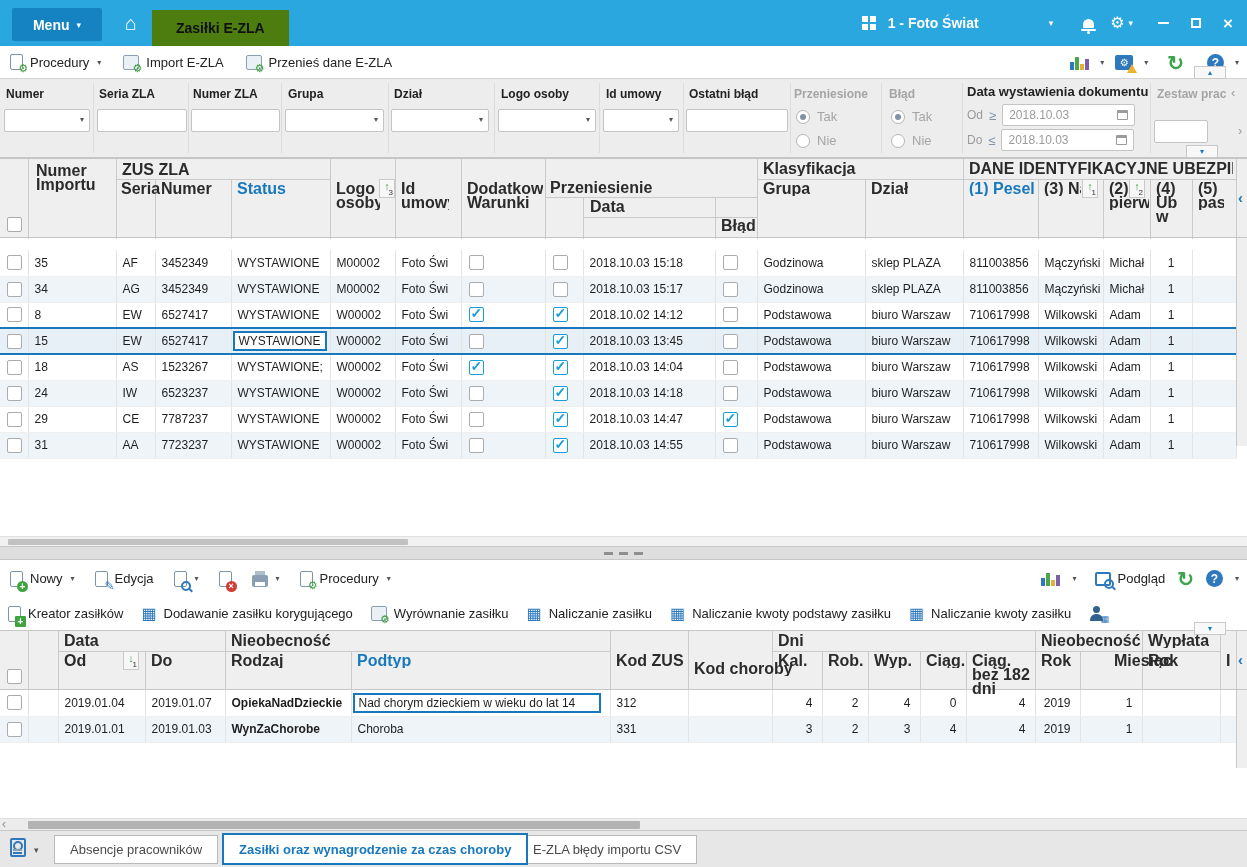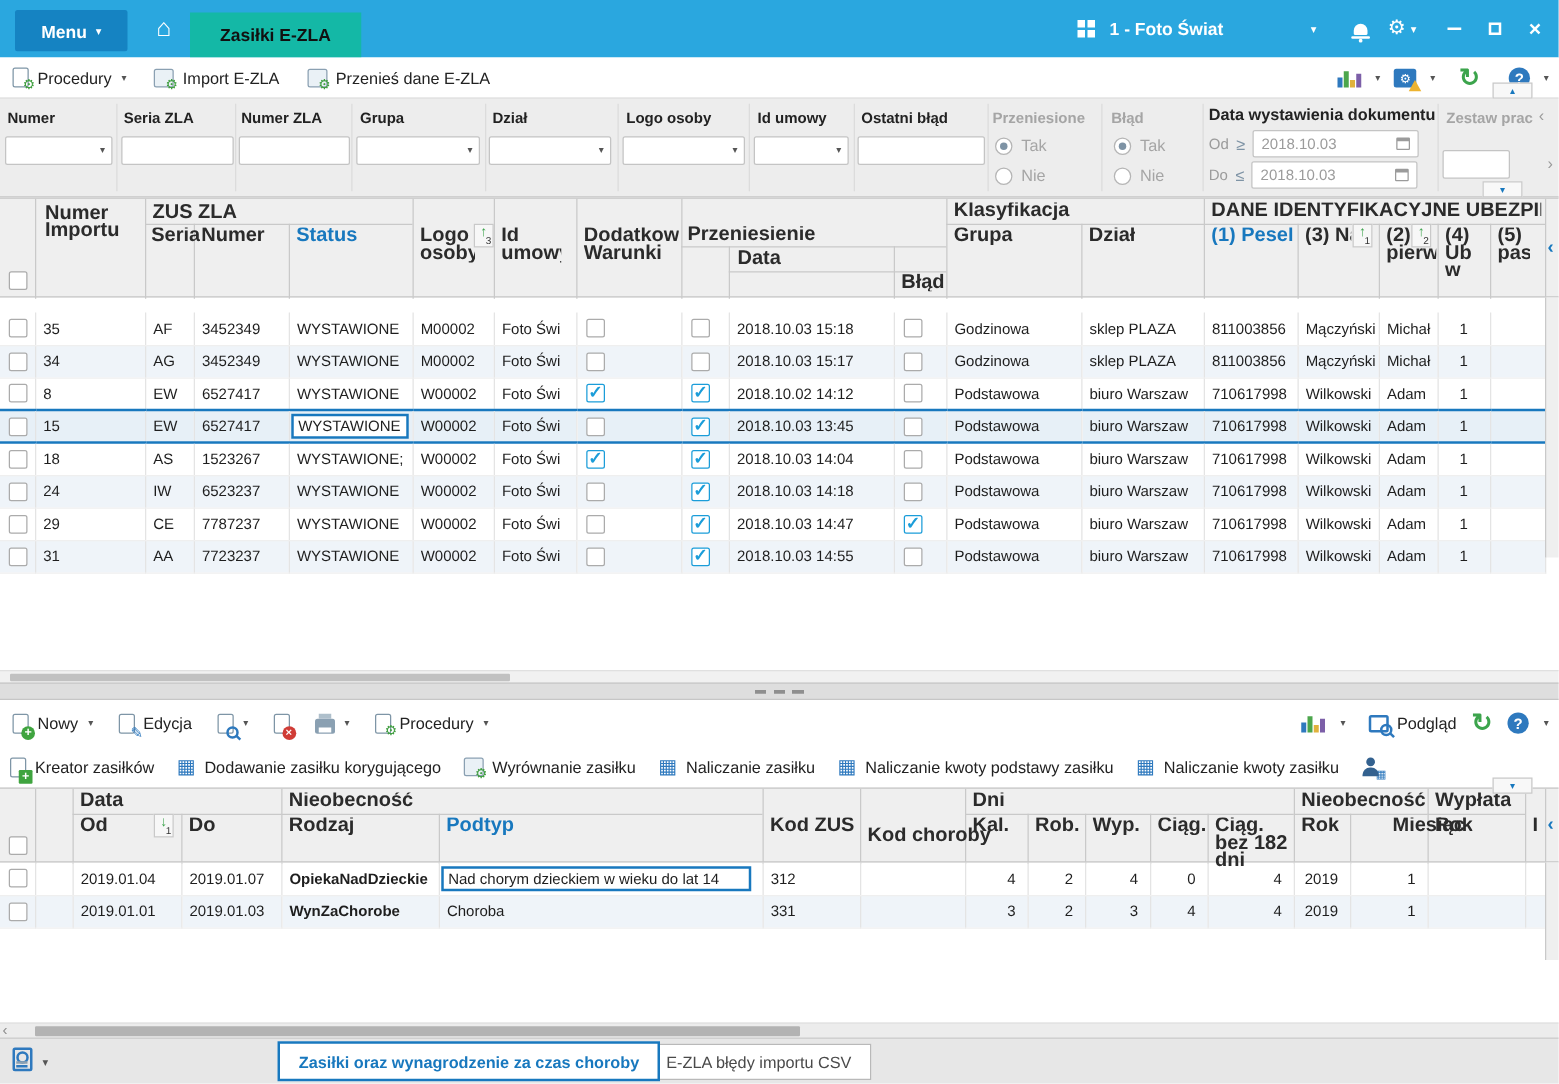--- a/index.html
+++ b/index.html
@@ -4,21 +4,21 @@
 <style>
   * { margin:0; padding:0; box-sizing:border-box; }
   html,body { width:1247px; height:867px; overflow:hidden; }
   body { font-family:"Liberation Sans", sans-serif; font-size:12px; color:#1E1E1E; background:#fff; position:relative; }
 
   
   .titlebar { position:absolute; left:0; top:0; width:1247px; height:46px; background:#2AA7DF; }
   .menu-btn { position:absolute; left:12px; top:8px; width:90px; height:33px; background:#1583C2; color:#fff; font-weight:bold; font-size:14px; display:flex; align-items:center; justify-content:center; gap:7px; border-radius:2px; cursor:default; }
   .menu-btn .chev { font-size:9px; font-weight:normal; }
   .home-btn { position:absolute; left:118px; top:10px; width:26px; height:26px; color:#fff; font-size:20px; font-weight:bold; display:flex; align-items:center; justify-content:center; }
-  .doc-tab { position:absolute; left:152px; top:10px; height:36px; background:#14b8a6; color:#111; font-weight:bold; font-size:14px; display:flex; align-items:center; padding:0 24px; }
+  .doc-tab { position:absolute; left:152px; top:10px; height:36px; background:#4d7c0f; color:#111; font-weight:bold; font-size:14px; display:flex; align-items:center; padding:0 24px; }
   .tb-right { position:absolute; right:0; top:0; height:46px; display:flex; align-items:center; color:#fff; }
   .appgrid { display:grid; grid-template-columns:6px 6px; grid-template-rows:6px 6px; gap:2px; margin-right:12px; }
   .appgrid i { background:#fff; }
   .company { font-weight:bold; font-size:14px; }
   .tb-chev { font-size:9px; color:#fff; }
   .bell { width:11px; height:9px; background:#fff; border-radius:6px 6px 1px 1px; position:relative; }
   .bell::after { content:""; position:absolute; left:-2px; bottom:-3px; width:15px; height:2px; background:#fff; border-radius:1px; }
   .bell::before { content:""; position:absolute; left:4px; bottom:-6px; width:3px; height:3px; background:#fff; border-radius:50%; }
   .tgear { font-size:16px; line-height:1; color:#fff; }
   .win-min { width:11px; height:2px; background:#fff; }
@@ -729,19 +729,22 @@
 <div class="navstrip" style="left:1236px; top:690px; height:78px;"></div>
 
 <div class="hscroll" style="top:818px; height:12px; background:#ECECEC;">
   <span style="position:absolute; left:2px; top:-2px; color:#8F8F8F; font-size:12px;">‹</span>
   <div class="hthumb" style="left:28px; width:612px; height:8px; background:#B3B3B3;"></div>
 </div>
 
 <div class="footer">
   <span class="viewdoc"></span>
   <span style="position:absolute; left:34px; top:14px; font-size:9px; color:#555;">▾</span>
+  <div class="ftab" style="left:54px; top:4px; height:29px;">
+      <span>Absencje pracowników</span>
+    </div>
   <div class="ftab" style="left:517px; top:4px; height:29px;">
       <span>E-ZLA błędy importu CSV</span>
     </div>
   <div class="ftab active" style="left:222px; top:2px; height:32px;">
       <span>Zasiłki oraz wynagrodzenie za czas choroby</span>
     </div>
 </div>
 
 </body></html>

